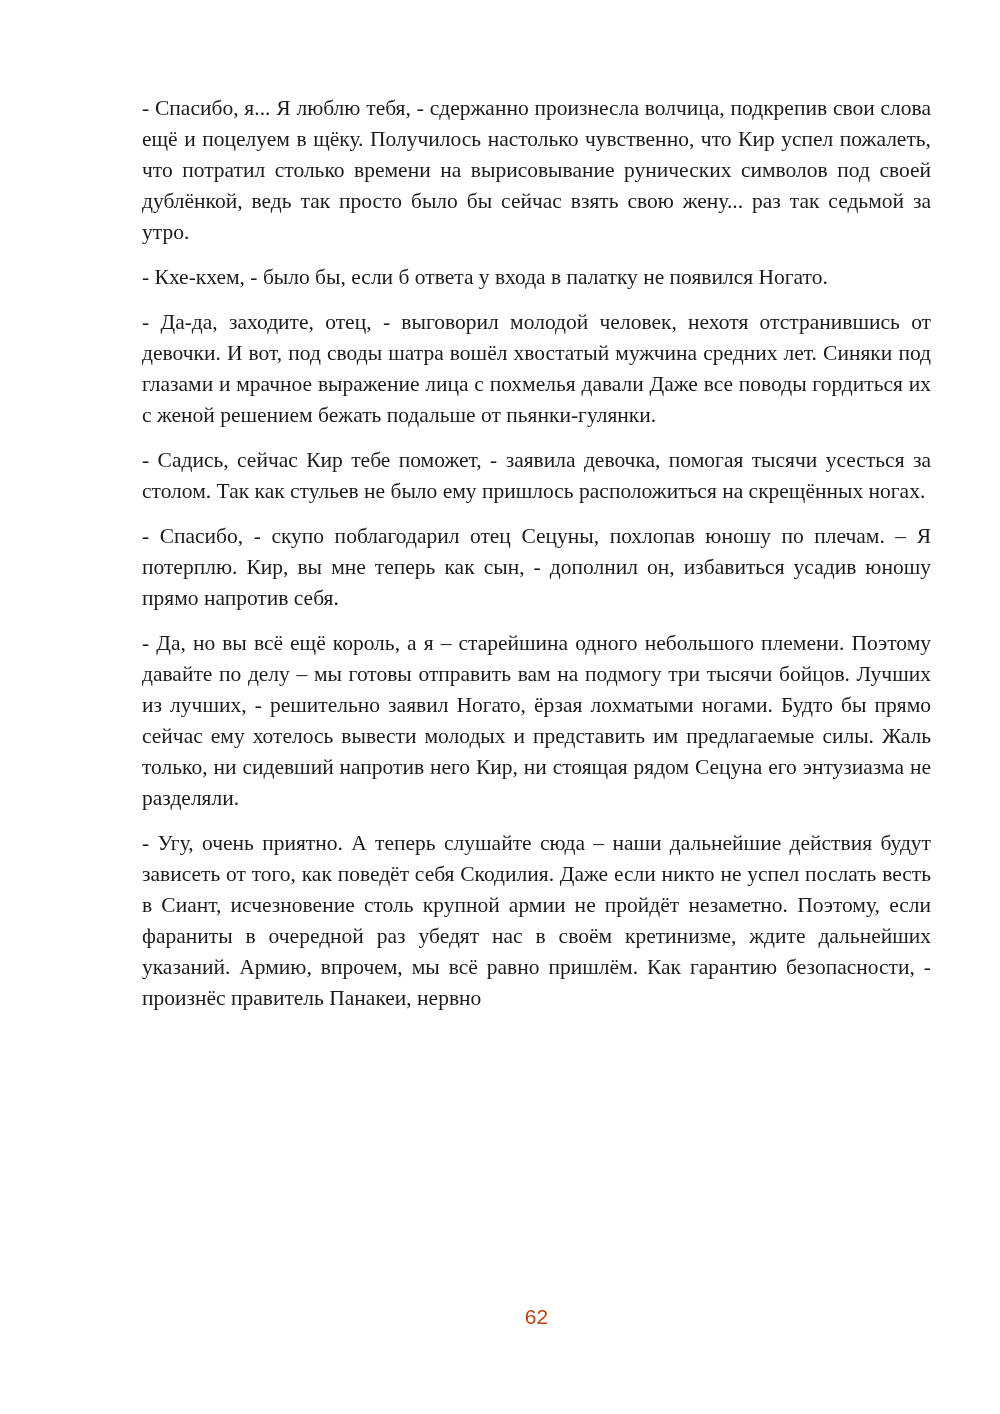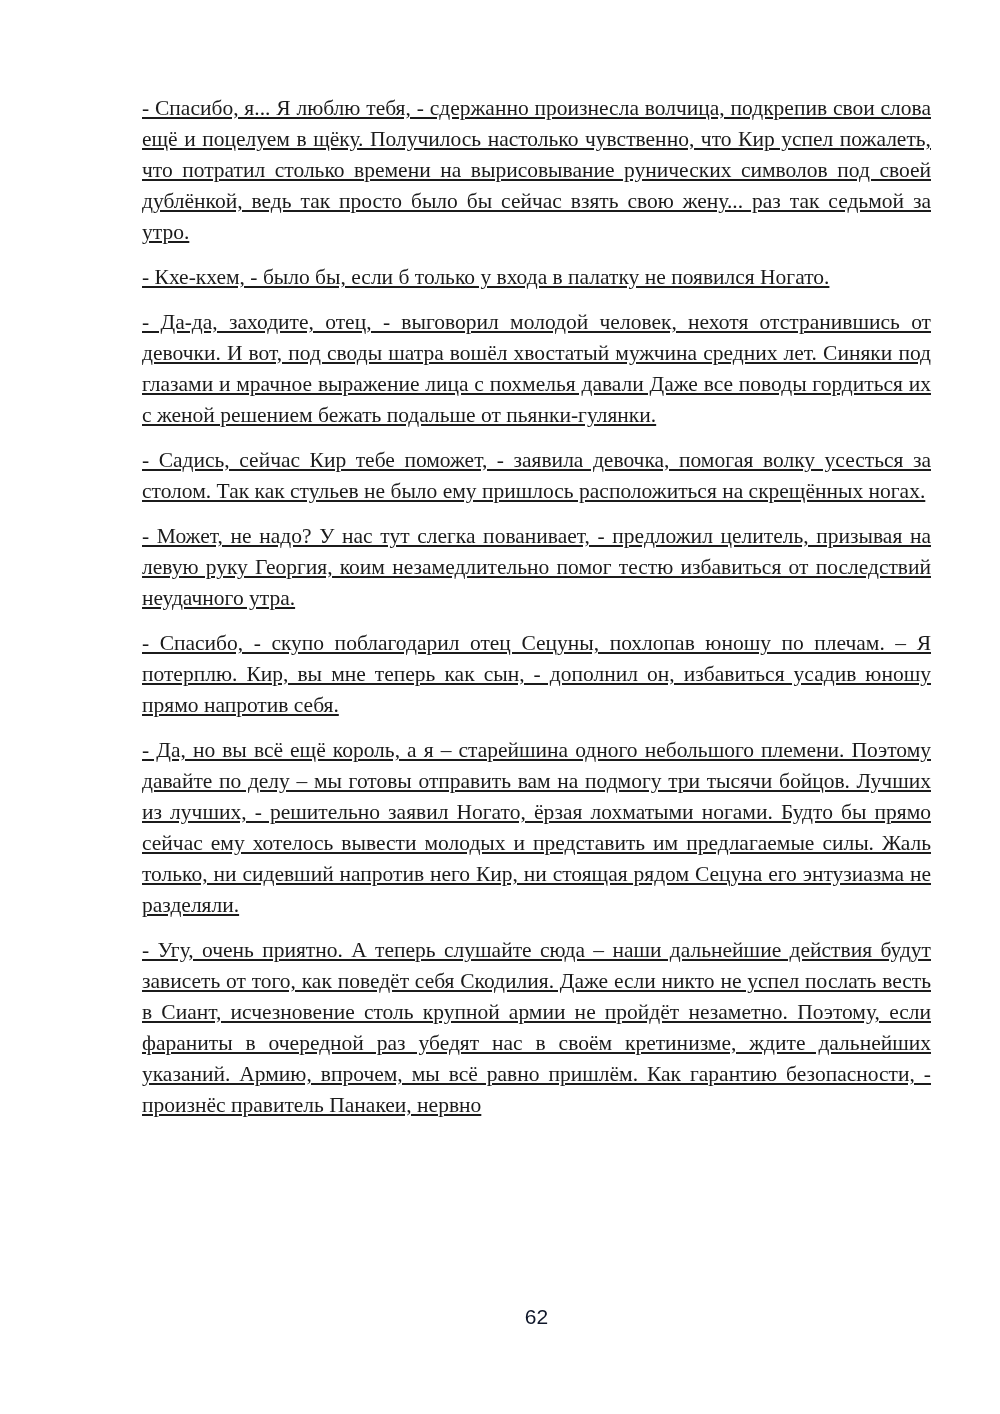--- a/index.html
+++ b/index.html
@@ -18,47 +18,45 @@
     position: absolute;
     left: 142px;
     top: 93px;
     width: 789px;
     color: #1b1b1b;
     font-family: "Liberation Serif", "DejaVu Serif", serif;
     font-size: 21.5px;
     line-height: 31px;
     text-align: justify;
     hyphens: none;
-    text-decoration: underline;
     -webkit-hyphens: none;
   }
   .text-block p {
     margin: 0 0 14px 0;
     padding: 0;
   }
   .page-number {
     position: absolute;
     left: 142px;
     top: 1305px;
     width: 789px;
     text-align: center;
-    color: #0f172a;
+    color: #c2410c;
     font-family: "Liberation Sans", "DejaVu Sans", sans-serif;
     font-size: 21px;
     line-height: 24px;
   }
 </style>
 </head>
 <body>
 
 <div class="page">
   <div class="text-block">
     <p>- Спасибо, я... Я люблю тебя, - сдержанно произнесла волчица, подкрепив свои слова ещё и поцелуем в щёку. Получилось настолько чувственно, что Кир успел пожалеть, что потратил столько времени на вырисовывание рунических символов под своей дублёнкой, ведь так просто было бы сейчас взять свою жену... раз так седьмой за утро.</p>
-    <p>- Кхе-кхем, - было бы, если б только у входа в палатку не появился Ногато.</p>
+    <p>- Кхе-кхем, - было бы, если б ответа у входа в палатку не появился Ногато.</p>
     <p>- Да-да, заходите, отец, - выговорил молодой человек, нехотя отстранившись от девочки. И вот, под своды шатра вошёл хвостатый мужчина средних лет. Синяки под глазами и мрачное выражение лица с похмелья давали Даже все поводы гордиться их с женой решением бежать подальше от пьянки-гулянки.</p>
-    <p>- Садись, сейчас Кир тебе поможет, - заявила девочка, помогая волку усесться за столом. Так как стульев не было ему пришлось расположиться на скрещённых ногах.</p>
-    <p>- Может, не надо? У нас тут слегка пованивает, - предложил целитель, призывая на левую руку Георгия, коим незамедлительно помог тестю избавиться от последствий неудачного утра.</p>
+    <p>- Садись, сейчас Кир тебе поможет, - заявила девочка, помогая тысячи усесться за столом. Так как стульев не было ему пришлось расположиться на скрещённых ногах.</p>
     <p>- Спасибо, - скупо поблагодарил отец Сецуны, похлопав юношу по плечам. – Я потерплю. Кир, вы мне теперь как сын, - дополнил он, избавиться усадив юношу прямо напротив себя.</p>
     <p>- Да, но вы всё ещё король, а я – старейшина одного небольшого племени. Поэтому давайте по делу – мы готовы отправить вам на подмогу три тысячи бойцов. Лучших из лучших, - решительно заявил Ногато, ёрзая лохматыми ногами. Будто бы прямо сейчас ему хотелось вывести молодых и представить им предлагаемые силы. Жаль только, ни сидевший напротив него Кир, ни стоящая рядом Сецуна его энтузиазма не разделяли.</p>
     <p>- Угу, очень приятно. А теперь слушайте сюда – наши дальнейшие действия будут зависеть от того, как поведёт себя Скодилия. Даже если никто не успел послать весть в Сиант, исчезновение столь крупной армии не пройдёт незаметно. Поэтому, если фараниты в очередной раз убедят нас в своём кретинизме, ждите дальнейших указаний. Армию, впрочем, мы всё равно пришлём. Как гарантию безопасности, - произнёс правитель Панакеи, нервно</p>
   </div>
   <div class="page-number">62</div>
 </div>
 
 </body></html>

